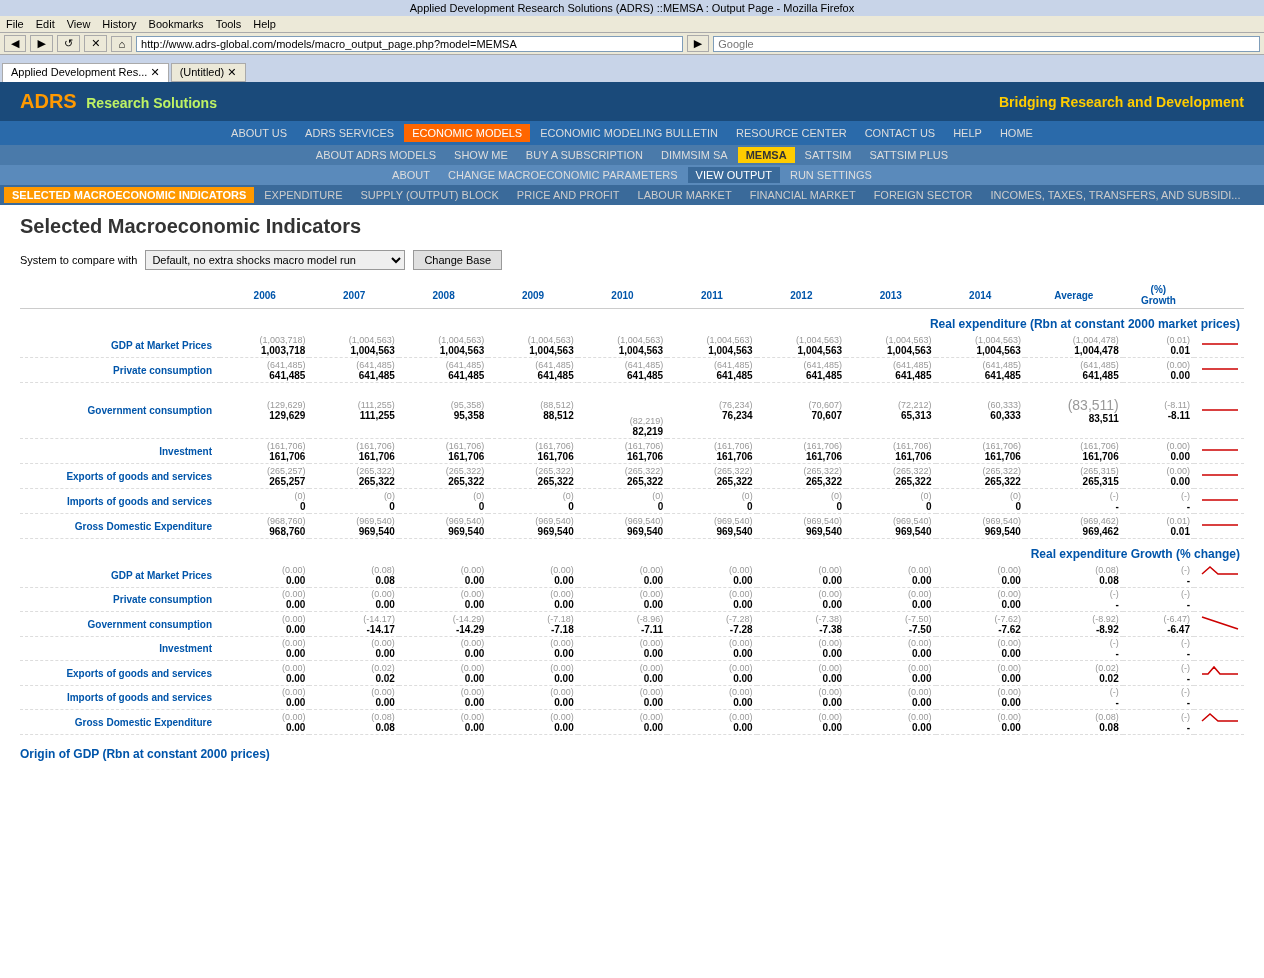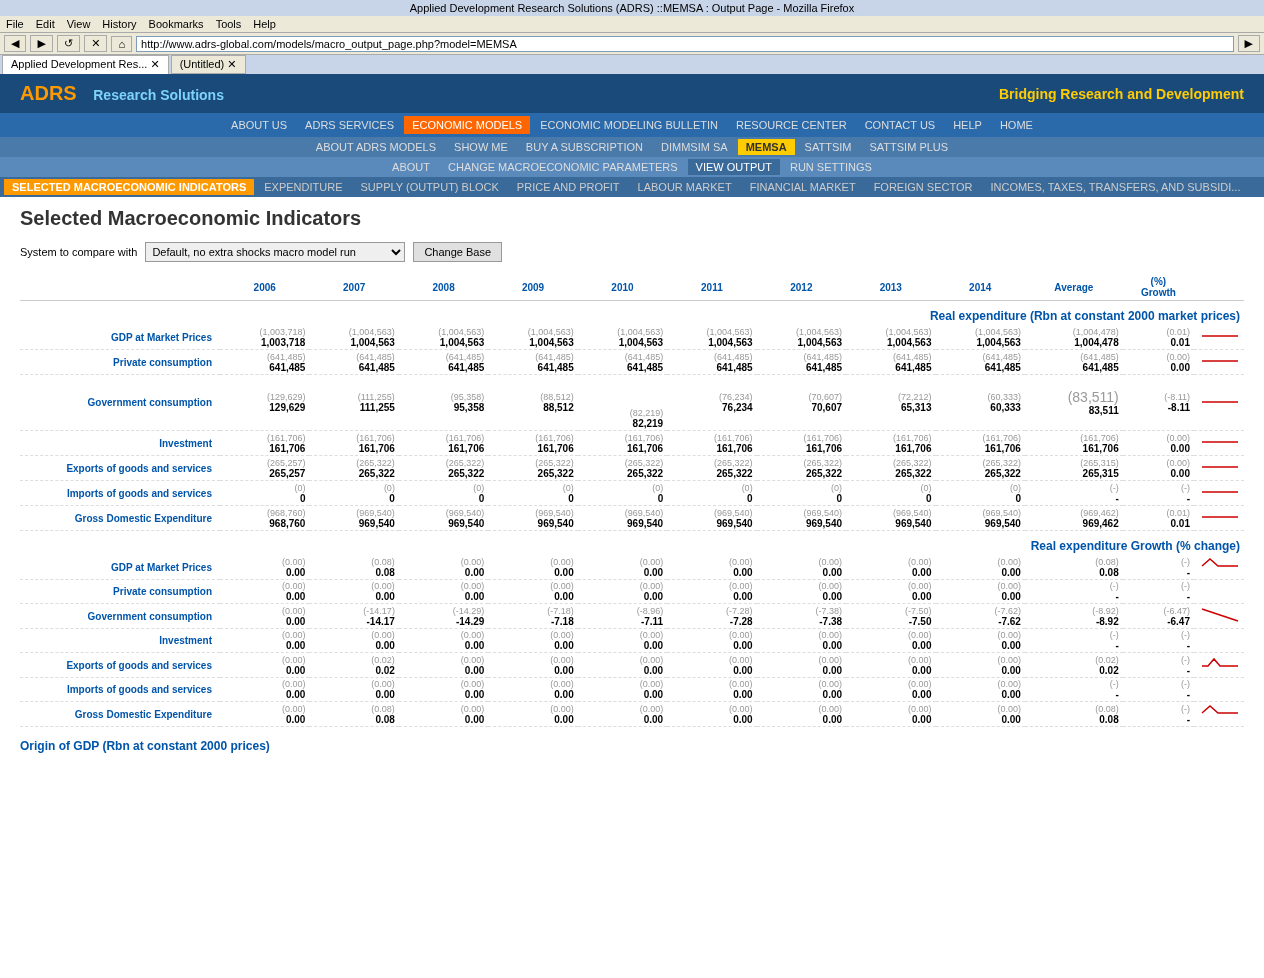--- a/index.html
+++ b/index.html
@@ -5,21 +5,21 @@
     * { margin: 0; padding: 0; box-sizing: border-box; }
     body { font-family: Arial, sans-serif; font-size: 11px; background: #fff; overflow-x: hidden; }
     .browser-title { text-align: center; font-size: 11px; padding: 2px; background: #c8d4e8; }
     .browser-menubar { display: flex; gap: 12px; padding: 2px 6px; font-size: 11px; background: #ece9d8; }
     .browser-menubar span { cursor: pointer; }
     .browser-toolbar { display: flex; align-items: center; gap: 4px; padding: 2px 4px; background: #ece9d8; border-top: 1px solid #aaa; border-bottom: 1px solid #aaa; }
     .address-bar { flex: 1; font-size: 11px; padding: 1px 4px; border: 1px solid #7f9db9; }
     .nav-btn { padding: 1px 6px; font-size: 11px; background: #ece9d8; border: 1px solid #aaa; cursor: pointer; }
     
     
-    .browser-tabs { display: flex; background: #c8d4e8; padding-top: 0; }
+    .browser-tabs { display: flex; background: #c8d4e8; padding-top: 8px; }
     .browser-tab { padding: 2px 8px; font-size: 11px; background: #ece9d8; border: 1px solid #aaa; margin-left: 2px; cursor: pointer; }
     .browser-tab.active { background: #fff; border-bottom: none; }
     
     
     .site-header { background: #1a4a7a; padding: 8px 20px; display: flex; justify-content: space-between; align-items: center; }
     .site-logo { color: white; font-size: 20px; font-weight: bold; }
     .site-logo span { color: #ff6600; }
     .site-tagline { color: #ffcc00; font-weight: bold; font-size: 14px; }
     
     
@@ -73,31 +73,32 @@
     <span>Help</span>
   </div>
   <div class="browser-toolbar">
     <button class="nav-btn">◀</button>
     <button class="nav-btn">▶</button>
     <button class="nav-btn">↺</button>
     <button class="nav-btn">✕</button>
     <button class="nav-btn">⌂</button>
     <input class="address-bar" type="text" value="http://www.adrs-global.com/models/macro_output_page.php?model=MEMSA" style="">
     <button class="nav-btn">▶</button>
+    <input class="address-bar" style="width: 120px;" type="text" placeholder="Google">
   </div>
   <div class="browser-tabs">
     <div class="browser-tab active">Applied Development Res... ✕</div>
     <div class="browser-tab">(Untitled) ✕</div>
   </div>
 </div>
 
 <div class="site-header">
   <div class="site-logo">
     <span style="color:#ff9900;font-size:20px;font-weight:bold;">ADRS</span>
-    <span style="color:#7dd3fc;font-size:14px;margin-left:11px;">Research Solutions</span>
+    <span style="color:#bef264;font-size:14px;margin-left:4px;">Research Solutions</span>
   </div>
   <div class="site-tagline">Bridging Research and Development</div>
 </div>
 
 <div class="nav-primary">
   <a>ABOUT US</a>
   <a>ADRS SERVICES</a>
   <a style="background:#ff6600;color:white;">ECONOMIC MODELS</a>
   <a>ECONOMIC MODELING BULLETIN</a>
   <a>RESOURCE CENTER</a>

